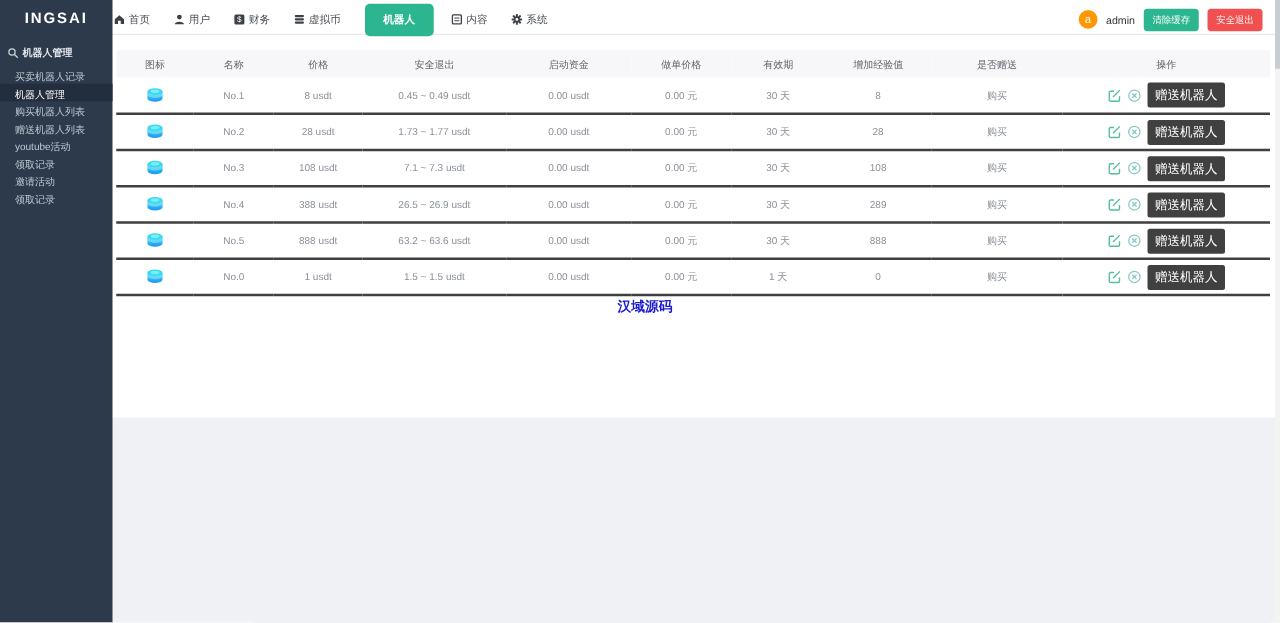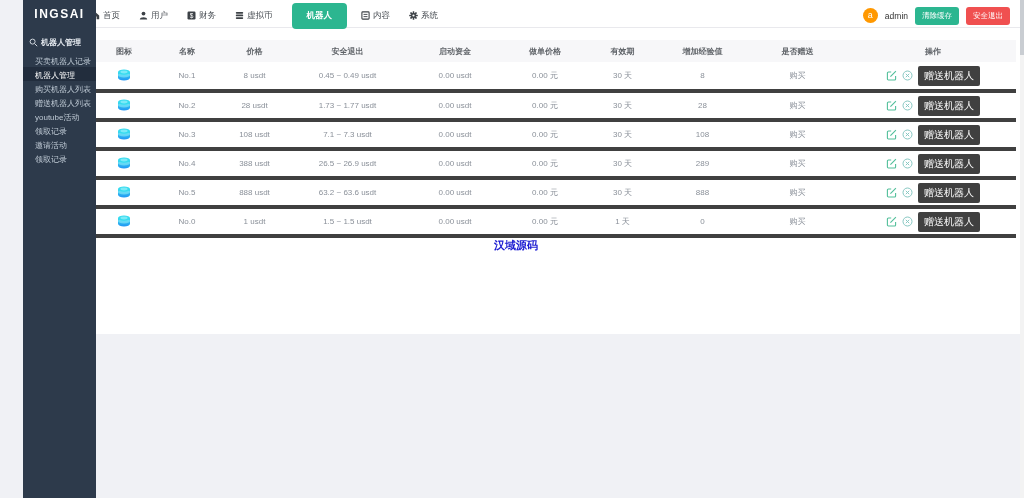--- a/index.html
+++ b/index.html
@@ -5,42 +5,42 @@
   * { margin:0; padding:0; box-sizing:border-box; }
   html,body { width:1024px; height:498px; }
   body {
     font-family:"Liberation Sans", sans-serif;
     background:#f0f1f5;
     position:relative;
     overflow:hidden;
     -webkit-text-size-adjust:none;
   }
   
-  .sidebar { position:absolute; left:0; top:0; width:73px; height:498px; background:#2d3a4b; z-index:5;margin-left:23px; }
+  .sidebar { position:absolute; left:0; top:0; width:90px; height:498px; background:#2d3a4b; z-index:5; }
   .logo { height:28px; line-height:28px; text-align:center; color:#ffffff; font-size:12px; font-weight:bold; letter-spacing:1.5px; }
   .menu-header { display:flex; align-items:center; gap:3px; padding:9px 0 5px 6px; color:#e3e8ee; font-size:8px; font-weight:bold; }
   .side-item { padding:5px 0 2px 12px; color:#bec9d4; font-size:8px; cursor:pointer; line-height:7px; white-space:nowrap; }
   .side-item.active { background:#222d3d; color:#ffffff; }
   
   .navbar { position:absolute; left:79px; top:0; width:945px; height:28px; background:#ffffff; border-bottom:1px solid #e9e9ed; display:flex; align-items:center; padding:4px 14px 0 12px; z-index:4; }
   .nav-item { display:flex; align-items:center; gap:3px; margin-right:19px; font-size:8.5px; color:#4a4f55; cursor:pointer; white-space:nowrap; }
   .nav-item.active { background:#2cb690; color:#ffffff; padding:7px 15px; border-radius:4px; margin-right:14px;font-weight:bold; }
   .nav-right { margin-left:auto; display:flex; align-items:center; gap:7px; }
   .avatar { width:15px; height:15px; border-radius:50%; background:#ff9800; color:#fff; font-size:9px; line-height:15px; text-align:center; }
   .admin-name { font-size:8.5px; color:#333; }
   .pill-btn { font-size:7.5px; color:#fff; padding:4px 7px; border-radius:3px; border:none; cursor:pointer; font-family:inherit; }
   .pill-btn.green { background:#2cb690; }
   .pill-btn.red { background:#f05050; }
   
   .content { position:absolute; left:79px; top:28px; width:945px; height:306px; background:#ffffff; }
   .page-title { color:#21b2a1; font-size:9px; font-weight:bold; padding:15px 0 0 14px; }
   .table-wrap { margin:12px 8px 0 14px; }
   table { width:923px; border-collapse:collapse; table-layout:fixed; }
-  thead th { background:#f7f7f9; color:#5f6368; font-weight:bold; height:22px; font-size:8px; text-align:center; }
-  tbody td { height:29px; font-size:8px; color:#8a9099; text-align:center; border-bottom:4px solid #404040; white-space:nowrap; }
+  thead th { background:#f7f7f9; color:#5f6368; font-weight:normal; height:22px; font-size:8px; text-align:center; }
+  tbody td { height:29px; font-size:8px; color:#8a9099; text-align:center; border-bottom:2px solid #404040; white-space:nowrap; }
   .ops { display:flex; align-items:center; justify-content:center; gap:5px; }
   .icon-btn { display:inline-flex; cursor:pointer; }
   .gift-btn { background:#404040; color:#fff; font-size:10px; padding:3px 6px; border-radius:2px; border:none; cursor:pointer; font-family:inherit; white-space:nowrap; }
   .watermark { position:absolute; left:494px; top:238px; font-size:11px; font-weight:bold; color:#1b1bd1; z-index:6; }
   
   .scrollbar-track { position:absolute; right:0; top:0; width:4px; height:498px; background:#f3f3f3; z-index:9; }
   .scrollbar-thumb { position:absolute; right:0; top:0; width:4px; height:55px; background:#c9cdd2; }
 </style>
 </head>
 <body>

